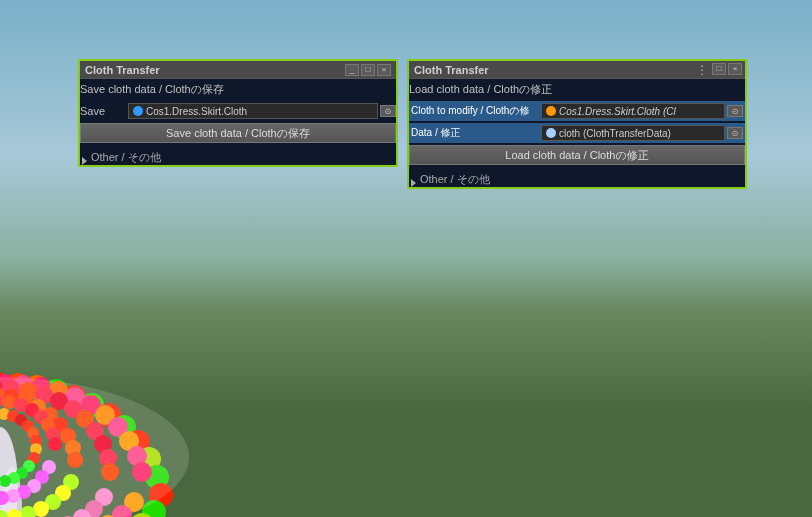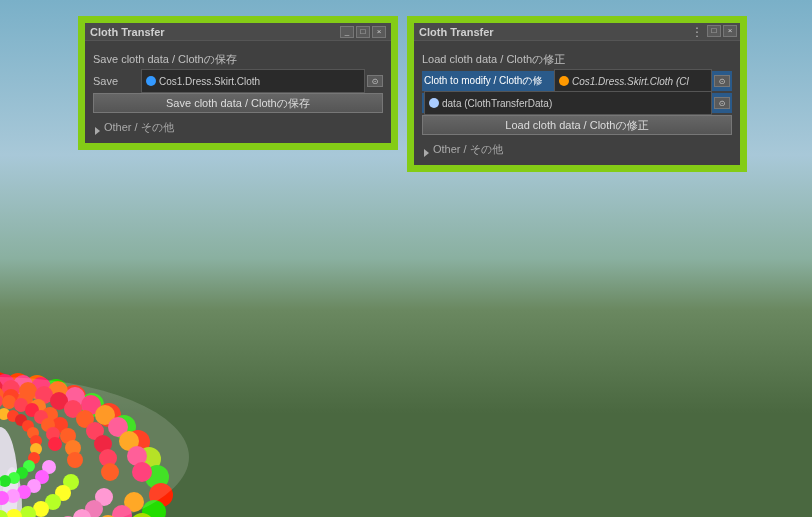--- a/index.html
+++ b/index.html
@@ -19,23 +19,24 @@
       width: 812px;
       height: 517px;
       background: linear-gradient(180deg, #7ab0c8 0%, #a8c8d8 30%, #8ab0a0 50%, #6a8860 60%, #5a7850 70%, #4a6840 80%);
       z-index: 0;
     }
 
     
     .panel {
       position: absolute;
       z-index: 10;
-      background: #404040;
-      border: 7px solid #84cc16;
+      background: #0f172a;
+      border: 2px solid #84cc16;
       color: #d0d0d0;
+      margin-top: 43px;
     }
 
     .panel-titlebar {
       display: flex;
       align-items: center;
       justify-content: space-between;
       background: #4a4a4a;
       padding: 3px 5px;
       border-bottom: 1px solid #555;
       height: 18px;
@@ -59,21 +60,21 @@
       border: 1px solid #777;
       display: flex;
       align-items: center;
       justify-content: center;
       font-size: 8px;
       color: #ccc;
       cursor: pointer;
     }
 
     .panel-content {
-      padding: 8px;
+      padding: 0;
       border-radius: 8px;
     }
 
     .panel-row {
       display: flex;
       align-items: center;
       height: 20px;
       margin-bottom: 2px;
     }
 
@@ -82,21 +83,21 @@
       font-size: 11px;
       white-space: nowrap;
       flex-shrink: 0;
     }
 
     .panel-field {
       display: flex;
       align-items: center;
       background: #2a2a2a;
       border: 1px solid #555;
-      height: 24px;
+      height: 16px;
       flex: 1;
       padding: 0 4px;
       font-size: 10px;
       color: #ccc;
       min-width: 0;
       overflow: hidden;
     }
 
     .circle-icon {
       width: 10px;
@@ -523,23 +524,24 @@
     <div class="panel-right-row" style="background:#2a5a8a;margin-bottom:2px;">
       <span class="panel-label" style="color:#fff;min-width:130px;font-size:10px;">Cloth to modify / Clothの修</span>
       <div class="panel-field" style="flex:1;font-style:italic;">
         <div class="circle-icon" style="background:#ff9900;"></div>
         <span class="field-text">Cos1.Dress.Skirt.Cloth (Cl</span>
       </div>
       <div class="panel-btn" style="margin-left:2px;width:16px;">⊙</div>
     </div>
 
     <div class="panel-right-row" style="background:#2a5a8a;margin-bottom:2px;">
+      <span class="panel-label" style="color:#fff;min-width:130px;font-size:10px;">Data / 修正</span>
       <div class="panel-field" style="flex:1;">
         <div class="circle-icon" style="background:#aaccff;"></div>
-        <span class="field-text">data (ClothTransferData)</span>
+        <span class="field-text">cloth (ClothTransferData)</span>
       </div>
       <div class="panel-btn" style="margin-left:2px;width:16px;">⊙</div>
     </div>
 
     <div class="panel-button-full">Load cloth data / Clothの修正</div>
 
     <div class="panel-section">
       <span class="triangle"></span>
       <span>Other / その他</span>
     </div>

